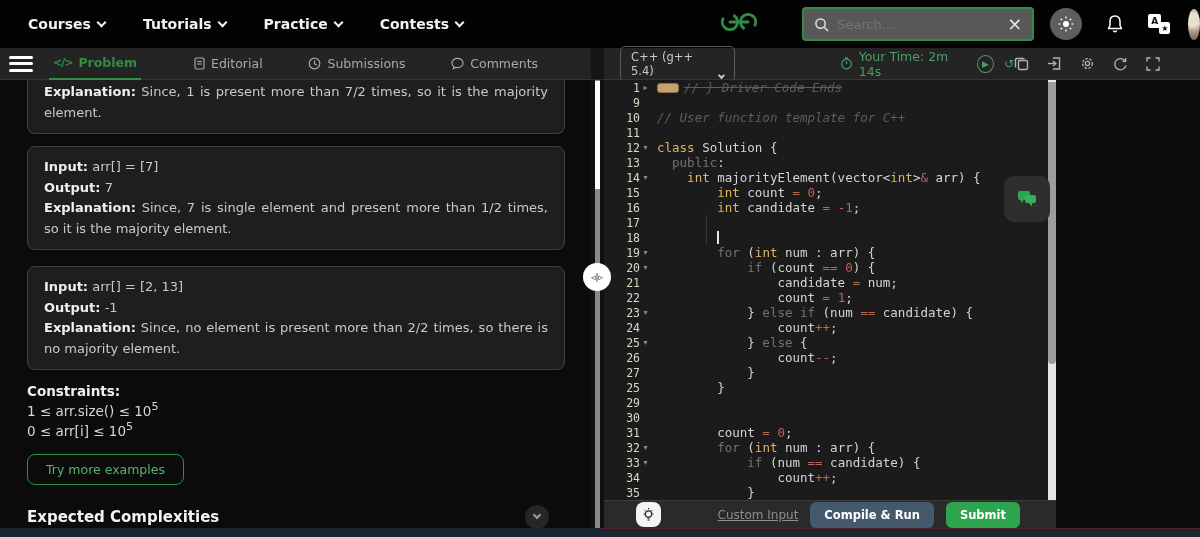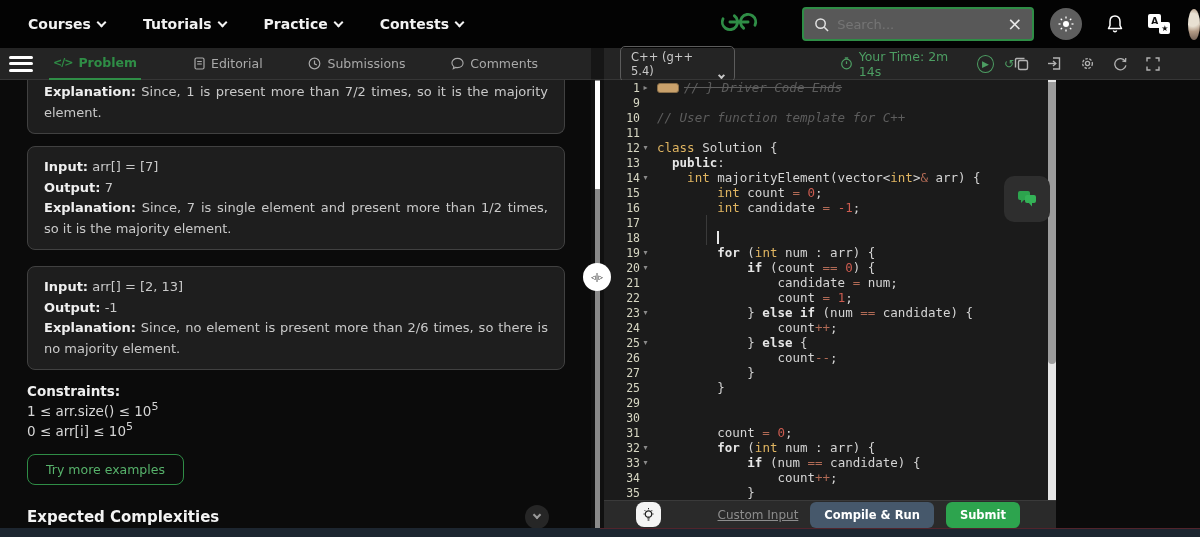--- a/index.html
+++ b/index.html
@@ -87,21 +87,21 @@
 
   
   .editor-panel { flex:1; position:relative; background:#1b1b1b; height:448px; }
   .code-area { position:absolute; top:0; left:0; right:8px; height:420px; overflow:hidden; }
   .crow { display:flex; height:15px; position:relative; }
   .gut { width:36px; flex:none; display:flex; justify-content:flex-end; align-items:center; }
   .lnum { color:#d8d8c4; font-family:"DejaVu Sans Mono",monospace; font-size:11.5px; text-align:right; }
   .fold { width:11px; flex:none; color:#8a8a8a; font-size:8px; text-align:center; line-height:15px; cursor:pointer; }
   .ctext { font-family:"DejaVu Sans Mono",monospace; font-size:12.5px; line-height:15px; white-space:pre; margin-left:6px;
            color:#d4d4d4; display:flex; align-items:center; }
-  .tk-pl { color:#d4d4d4; } .tk-kw { color:#e5e5e5;font-weight:bold; } .tk-type { color:#e0b561; }
+  .tk-pl { color:#d4d4d4; } .tk-kw { color:#737373; } .tk-type { color:#e0b561; }
   .tk-num { color:#cd5c50; } .tk-op { color:#b06a55; }
   .tk-cmt { color:#5d5d5d; font-style:italic; }
   .tk-cmt.struck { text-decoration:line-through; }
   .fold-badge { display:inline-block; width:22px; height:10px; background:#c9a16b; border-radius:3px; margin-right:5px;
                 border:1px solid #8a6f49; cursor:pointer; }
   .caret { display:inline-block; width:1.5px; height:13px; background:#e8e8e8; }
   .iguide { position:absolute; left:102px; top:0; width:1px; height:15px; background:#3a3a3a; }
 
   .ed-scroll { position:absolute; right:0; top:0; width:8px; height:420px; background:#e6e6e6; }
   .ed-scroll .thumb { position:absolute; top:2px; left:0; width:8px; height:282px; background:#9c9c9c; border-radius:0 0 5px 5px; cursor:pointer; }
@@ -304,21 +304,21 @@
       </div>
       <div id="examples">
           <div class="pbox" style="margin-top: 12px;">
             <p><b>Input:</b><span> arr[] = [7]</span></p>
             <p><b>Output:</b><span> 7</span></p>
             <p><b>Explanation:</b><span> Since, 7 is single element and present more than 1/2 times, so it is the majority element.</span></p>
           </div>
           <div class="pbox" style="margin-top: 16px;">
             <p><b>Input:</b><span> arr[] = [2, 13]</span></p>
             <p><b>Output:</b><span> -1</span></p>
-            <p><b>Explanation:</b><span> Since, no element is present more than 2/6 times, so there is no majority element.</span></p>
+            <p><b>Explanation:</b><span> Since, no element is present more than 2/2 times, so there is no majority element.</span></p>
           </div>
         </div>
       <div class="constraints">
         <div class="clabel">Constraints:</div>
         <div id="constraint-lines">
             <div class="cline"><span>1 ≤ arr.size() ≤ 10</span><sup>5</sup></div>
             <div class="cline"><span>0 ≤ arr[i] ≤ 10</span><sup>5</sup></div>
           </div>
       </div>
       <button class="try-btn">Try more examples</button>

